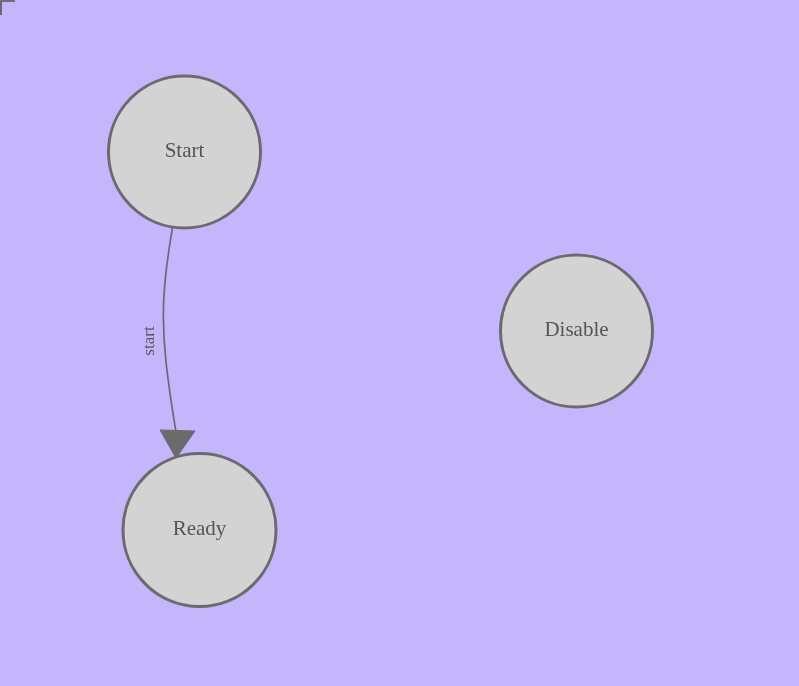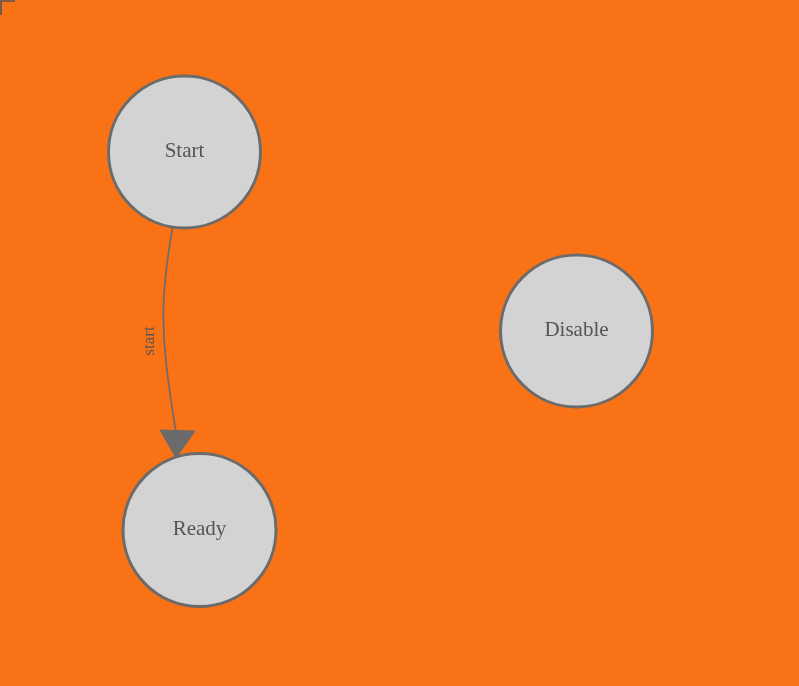--- a/index.html
+++ b/index.html
@@ -58,21 +58,21 @@
   }
   .corner-mark {
     fill: none;
     stroke: #555555;
     stroke-width: 1.6;
   }
 </style>
 </head>
 <body>
 
-<div id="canvas-root" style="width: 799px; height: 686px; background: #f97316;">
+<div id="canvas-root" style="width: 799px; height: 686px; background: #c4b5fd;">
   <svg id="diagram-svg" viewBox="0 0 799 686" xmlns="http://www.w3.org/2000/svg" style="width: 799px; height: 686px;">
 
     <path class="corner-mark" d="M 1 15 L 1 1 L 15 1" stroke="#555555"></path>
 
     <g>
       <path class="edge-path" d="M 172.5 227.7 C 163 283 161 316 166 362 C 170 398 174 420 177.5 441" stroke="#6b6b6b" stroke-width="1.7"></path>
       <polygon class="edge-arrow" points="176,458 160,430 195,431" fill="#6b6b6b" stroke="#6b6b6b"></polygon>
       <text class="edge-label" x="150" y="341" transform="rotate(-90 150 341)" fill="#555555" font-size="17">start</text>
     </g>
 

